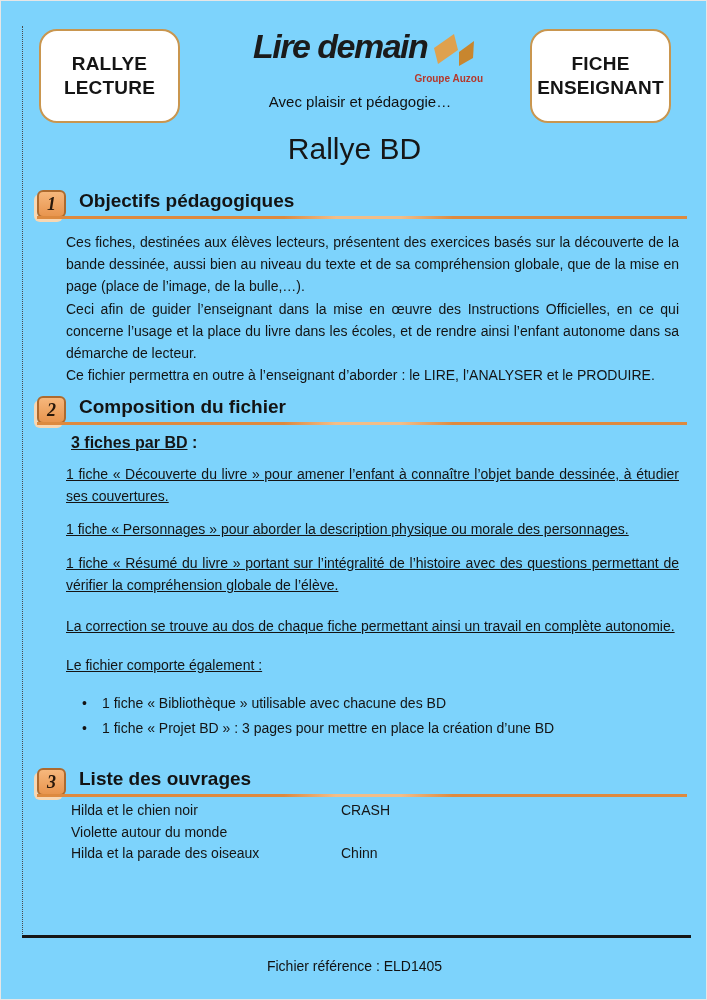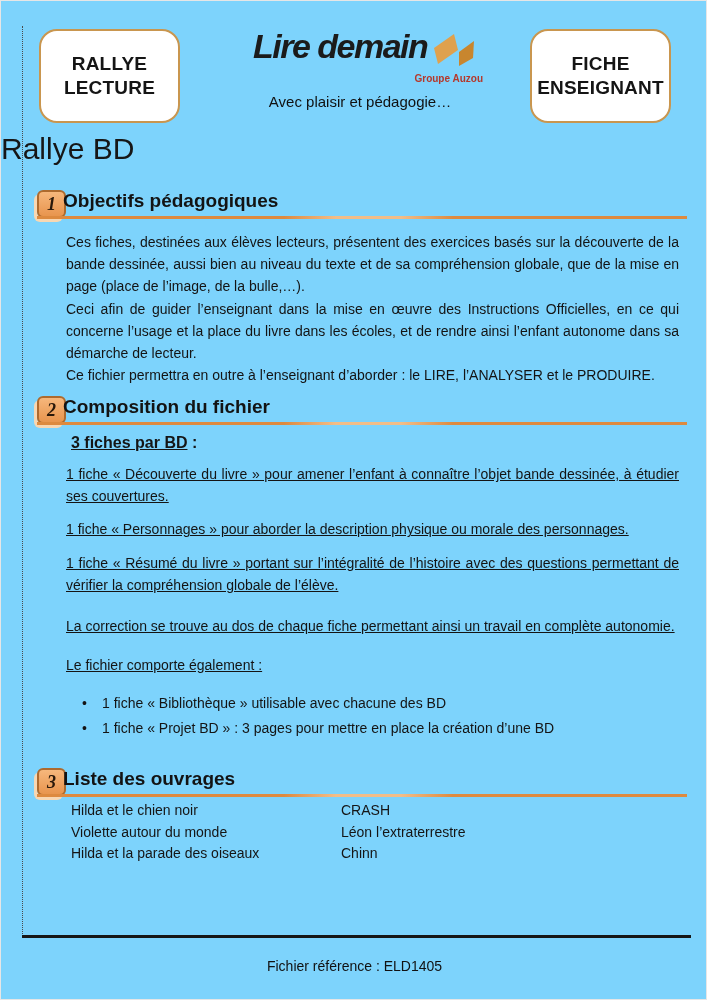--- a/index.html
+++ b/index.html
@@ -36,35 +36,35 @@
     letter-spacing:-1.5px;line-height:38px;color:#1b1b1b;white-space:nowrap;
   }
   .logo-book{margin-left:4px;margin-top:6px;}
   .logo-group{font-size:10px;font-weight:bold;color:#b5382b;margin-top:-2px;margin-left:3px;}
   .tagline{
     position:absolute;left:194px;top:92px;width:330px;text-align:center;
     font-size:15px;color:#111;
   }
   
   .doc-title{
-    position:absolute;left:0;top:131px;width:707px;
+    position:absolute;left:0;top:131px;width:707px;text-align:center;
     font-size:30px;letter-spacing:0px;color:#161616;
   }
   
   .sec-header{position:absolute;left:36px;width:650px;height:31px;}
   .num-box{
     position:absolute;left:0;top:2px;width:25px;height:24px;
     border:2px solid #ad6a2e;border-radius:6px;
     background:linear-gradient(180deg,#f6b77c,#e8954e);
     display:flex;align-items:center;justify-content:center;
     font-family:"Liberation Serif", serif;font-style:italic;font-weight:bold;
     font-size:18px;color:#2a190b;
     box-shadow:-3px 4px 0 #f8d7b2;
   }
-  .sec-title{position:absolute;left:26px;top:2px;font-size:19px;font-weight:bold;color:#131313;}
+  .sec-title{position:absolute;left:42px;top:2px;font-size:19px;font-weight:bold;color:#131313;}
   .sec-rule{
     position:absolute;left:0;bottom:0;width:650px;height:3px;
     background:linear-gradient(90deg,#dd8a3f 0%,#dd8a3f 38%,#f2bd88 46%,#f2bd88 56%,#dd8a3f 64%,#dd8a3f 100%);
   }
   
   .body-text{font-size:14px;line-height:22.2px;color:#141414;}
   #s1-body{position:absolute;left:65px;top:230px;width:613px;text-align:justify;}
   #s1-body p{margin:0;text-align:justify;}
   #s2-intro{position:absolute;left:70px;top:433px;font-size:16px;font-weight:bold;}
   #s2-intro .u{text-decoration:underline;}
@@ -166,21 +166,20 @@
     <div class="sec-rule"></div>
   </div>
 
   <div id="s3-books">
     <div class="book-row">
       <span class="book-left">Hilda et le chien noir</span>
       <span class="book-right">CRASH</span>
     </div>
     <div class="book-row">
       <span class="book-left">Violette autour du monde</span>
-      <span class="book-right">Léon l’extraterrestre</span>
     </div>
     <div class="book-row">
       <span class="book-left">Hilda et la parade des oiseaux</span>
       <span class="book-right">Chinn</span>
     </div>
   </div>
 
   <div class="footer-rule"></div>
   <div class="footer-text">Fichier référence : ELD1405</div>
 

